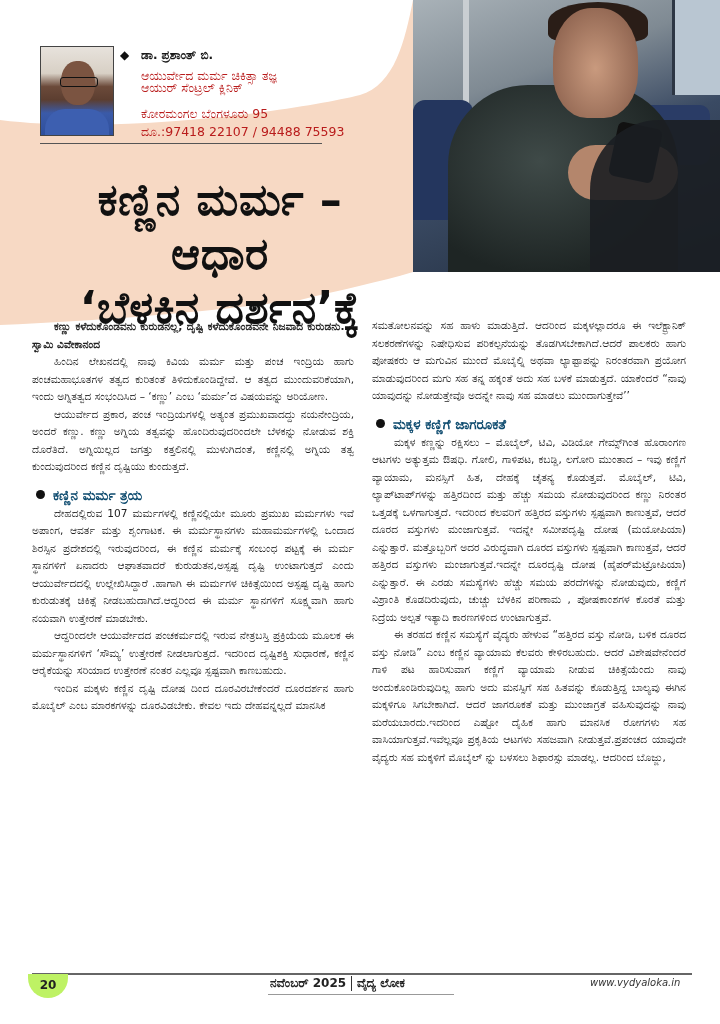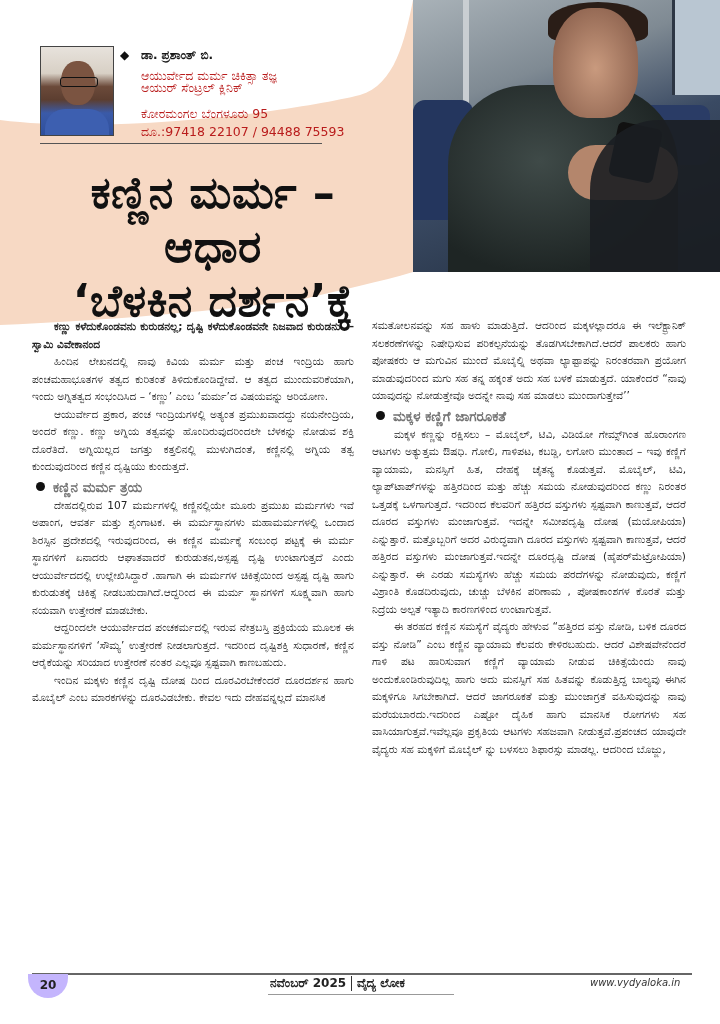--- a/index.html
+++ b/index.html
@@ -32,25 +32,25 @@
 
   .title { position:absolute; left:0; top:158px; width:410px; text-align:center; font-weight:bold;
            font-size:44px; line-height:54px; color:#111; letter-spacing:0.5px; }
 
   .col { position:absolute; font-size:10.6px; line-height:17.5px; text-align:justify; color:#222; }
   .col-left { left:32px; top:318px; width:322px; }
   .col-right { left:372px; top:281px; width:314px; }
   .col p { margin:0; text-indent:22px; }
   .col p.noind { text-indent:0;margin-top:36px; }
   .col .quote { font-weight:bold; text-indent:22px; }
-  .col h3 { margin:1px 0 0 0; font-size:13.5px; line-height:20px; font-weight:bold; color:#737373; }
+  .col h3 { margin:9px 0 0 0; font-size:13.5px; line-height:20px; font-weight:bold; color:#0c4a6e; }
   .col h3 .dot { display:inline-block; width:9px; height:9px; background:#111; border-radius:50%; margin:0 8px 1px 4px; }
 
   .footer-rule { position:absolute; left:32px; top:973px; width:660px; height:2px; background:#666; }
-  .page-num { position:absolute; left:28px; top:974px; width:40px; height:24px; background:#c4b5fd;
+  .page-num { position:absolute; left:28px; top:974px; width:40px; height:24px; background:#bef264;
               border-radius:0 0 20px 20px; text-align:center; font-size:12px; font-weight:bold; line-height:22px; color:#222; }
   .footer-center { position:absolute; left:270px; top:976px; font-size:12px; font-weight:bold; color:#222; white-space:nowrap; }
   .footer-center .sep { display:inline-block; width:1px; height:15px; background:#333; vertical-align:middle; margin:0 5px; }
   .footer-center-rule { position:absolute; left:268px; top:994px; width:186px; height:1px; background:#999; }
   .footer-url { position:absolute; left:590px; top:977px; font-size:10px; font-style:italic; color:#333; }
 </style>
 </head>
 <body>
 
 <svg class="peach" viewBox="0 0 720 340" preserveAspectRatio="none">
@@ -78,21 +78,21 @@
   </div>
   <span class="bullet-diamond">◆</span>
   <span class="author-name">ಡಾ. ಪ್ರಶಾಂತ್ ಬಿ.</span>
   <span class="author-line" style="top:22px">ಆಯುರ್ವೇದ ಮರ್ಮ ಚಿಕಿತ್ಸಾ ತಜ್ಞ</span>
   <span class="author-line" style="top:34px">ಆಯುರ್ ಸೆಂಟ್ರಲ್ ಕ್ಲಿನಿಕ್</span>
   <span class="author-line" style="top:60px">ಕೋರಮಂಗಲ ಬೆಂಗಳೂರು 95</span>
   <span class="author-line" style="top:78px">ದೂ.:97418 22107 / 94488 75593</span>
   <div class="author-rule"></div>
 </div>
 
-<h1 class="title" style="margin:8px;">
+<h1 class="title" style="margin:15px;">
   <div>ಕಣ್ಣಿನ ಮರ್ಮ –</div>
   <div>ಆಧಾರ</div>
   <div>‘ಬೆಳಕಿನ ದರ್ಶನ’ಕ್ಕೆ</div>
 </h1>
 
 <div class="col col-left">
   <p class="quote">ಕಣ್ಣು ಕಳೆದುಕೊಂಡವನು ಕುರುಡನಲ್ಲ; ದೃಷ್ಟಿ ಕಳೆದುಕೊಂಡವನೇ ನಿಜವಾದ ಕುರುಡನು. – ಸ್ವಾಮಿ ವಿವೇಕಾನಂದ</p>
   <p>ಹಿಂದಿನ ಲೇಖನದಲ್ಲಿ ನಾವು ಕಿವಿಯ ಮರ್ಮ ಮತ್ತು ಪಂಚ ಇಂದ್ರಿಯ ಹಾಗು ಪಂಚಮಹಾಭೂತಗಳ ತತ್ವದ ಕುರಿತಂತೆ ತಿಳಿದುಕೊಂಡಿದ್ದೇವೆ. ಆ ತತ್ವದ ಮುಂದುವರಿಕೆಯಾಗಿ, ಇಂದು ಅಗ್ನಿತತ್ವದ ಸಂಭಂದಿಸಿದ – ‘ಕಣ್ಣು’ ಎಂಬ ‘ಮರ್ಮ’ದ ವಿಷಯವನ್ನು ಅರಿಯೋಣ.</p>
   <p>ಆಯುರ್ವೇದ ಪ್ರಕಾರ, ಪಂಚ ಇಂದ್ರಿಯಗಳಲ್ಲಿ ಅತ್ಯಂತ ಪ್ರಮುಖವಾದದ್ದು ನಯನೇಂದ್ರಿಯ, ಅಂದರೆ ಕಣ್ಣು. ಕಣ್ಣು ಅಗ್ನಿಯ ತತ್ವವನ್ನು ಹೊಂದಿರುವುದರಿಂದಲೇ ಬೆಳಕನ್ನು ನೋಡುವ ಶಕ್ತಿ ದೊರೆತಿದೆ. ಅಗ್ನಿಯಿಲ್ಲದ ಜಗತ್ತು ಕತ್ತಲಿನಲ್ಲಿ ಮುಳುಗಿದಂತೆ, ಕಣ್ಣಿನಲ್ಲಿ ಅಗ್ನಿಯ ತತ್ವ ಕುಂದುವುದರಿಂದ ಕಣ್ಣಿನ ದೃಷ್ಟಿಯು ಕುಂದುತ್ತದೆ.</p>
   <h3><span class="dot"></span><span>ಕಣ್ಣಿನ ಮರ್ಮ ತ್ರಯ</span></h3>

